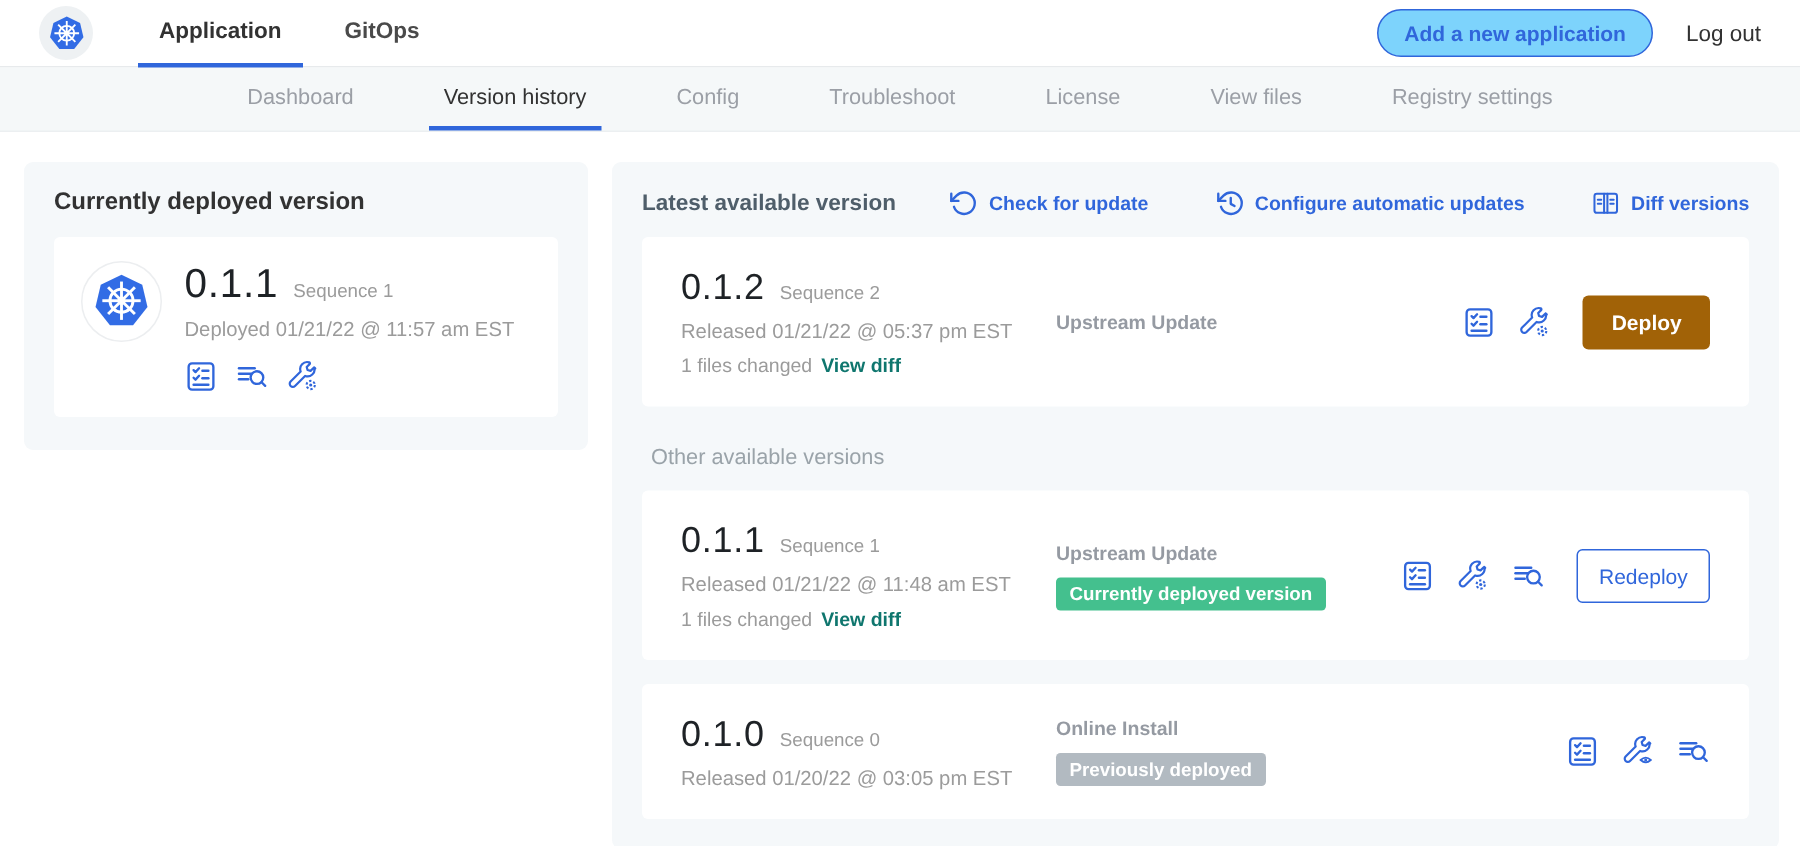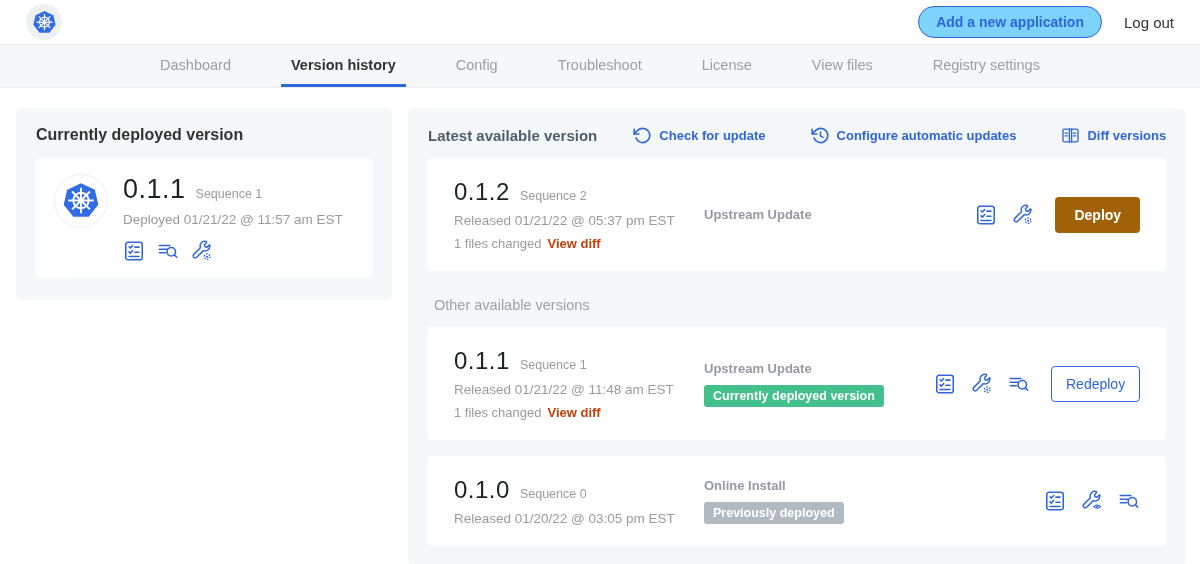--- a/index.html
+++ b/index.html
@@ -21,21 +21,21 @@
   .add-app-btn { border: 1.5px solid #3066db; color: #3066db; background: #7dd3fc;
     font-family: inherit; font-size: 14px; font-weight: 700; border-radius: 17px;
     padding: 7px 17px; cursor: pointer; margin-right: 22px; }
   .logout { font-size: 15px; color: #323232; margin-right: 26px; cursor: pointer; }
 
   
   .subnav { height: 43px; background: #f5f8f9; display: flex; justify-content: center;
     border-bottom: 1px solid #eceff1; }
   .subnav-item { display: flex; align-items: center; padding: 0 10px; margin: 0 20px;
     font-size: 14.5px; color: #9b9fa6; cursor: pointer; border-bottom: 3px solid transparent; }
-  .subnav-item.active { color: #323232; font-weight: 700; border-bottom-color: #3066db; }
+  .subnav-item.active { color: #323232; font-weight: 400; border-bottom-color: #3066db; }
 
   
   .main { display: flex; align-items: flex-start; gap: 16px; padding: 20px 16px; }
   .panel { background: #f5f8fa; border-radius: 6px; }
 
   
   .current-card { width: 376px; padding: 18px 20px 22px; flex: 0 0 auto; }
   .current-card h2 { font-size: 16px; font-weight: 700; color: #323232; margin-bottom: 14px; }
   .inner-card { background: #fff; border-radius: 4px; padding: 16px 18px; display: flex; gap: 15px; }
   .app-logo-circle { width: 54px; height: 54px; border-radius: 50%; background: #fff;
@@ -58,21 +58,21 @@
     font-size: 13px; font-weight: 700; cursor: pointer; }
   .head-link .icon { width: 19px; height: 19px; }
   .other-title { font-size: 14.5px; font-weight: 400; color: #9aa3a9; margin: 26px 0 14px 6px; }
 
   .row-card { background: #fff; border-radius: 4px; padding: 20px 26px; display: flex;
     align-items: center; }
   .row-card + .row-card { margin-top: 16px; }
   .ver-col { width: 250px; flex: 0 0 auto; }
   .ver-col .ver-big { font-size: 24px; }
   .files-line { font-size: 13px; color: #9b9b9b; margin-top: 8px; }
-  .view-diff { color: #c2410c; font-weight: 700; cursor: pointer; margin-left: 6px; text-decoration: none; }
+  .view-diff { color: #0f766e; font-weight: 700; cursor: pointer; margin-left: 6px; text-decoration: none; }
   .status-col { display: flex; flex-direction: column; gap: 9px; min-width: 230px; }
   .source { font-size: 13px; font-weight: 600; color: #959aa2; }
   .badge { align-self: flex-start; color: #fff; font-size: 12.5px; font-weight: 700;
     border-radius: 3px; padding: 4px 9px; }
   .badge.green { background: #44c08e; }
   .badge.gray  { background: #b2bac1; }
   .actions-col { margin-left: auto; display: flex; align-items: center; gap: 15px; }
   .btn-primary { background: #a16207; color: #fff; border: none; font-family: inherit;
     font-size: 14px; font-weight: 700; border-radius: 4px; padding: 10px 19px; cursor: pointer; margin-left: 6px; }
   .btn-outline { background: #fff; color: #3066db; border: 1px solid #3066db; font-family: inherit;
@@ -146,20 +146,24 @@
     </g>
   </defs>
 </svg>
 
 <header class="topbar">
   <div class="logo-circle">
     <svg viewBox="0 0 24 24">
         <use href="#i-k8s"></use>
       </svg>
   </div>
+  <nav class="top-tabs">
+    <div class="top-tab active">Application</div>
+    <div class="top-tab">GitOps</div>
+  </nav>
   <div class="topbar-spacer"></div>
   <button class="add-app-btn">Add a new application</button>
   <div class="logout">Log out</div>
 </header>
 
 <nav class="subnav">
   <div class="subnav-item">Dashboard</div>
   <div class="subnav-item active">Version history</div>
   <div class="subnav-item">Config</div>
   <div class="subnav-item">Troubleshoot</div>

